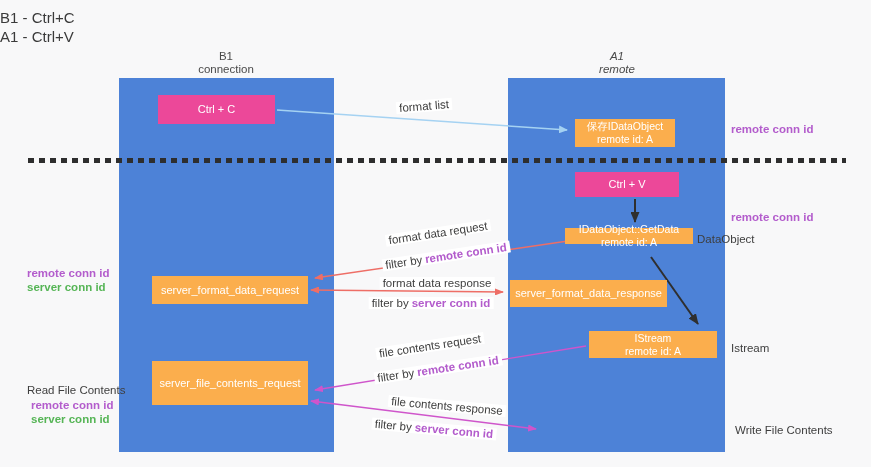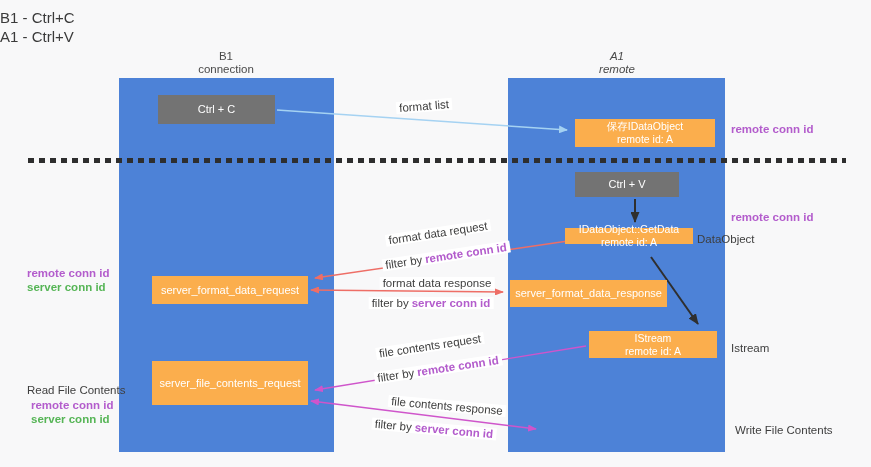--- a/index.html
+++ b/index.html
@@ -11,21 +11,21 @@
   }
   .title{position:absolute;left:0;top:8px;width:871px;text-align:left;
     font-size:15px;line-height:19px;color:#3a3a3a;}
   .col-header{position:absolute;text-align:center;font-size:11.5px;line-height:13px;color:#4a4a4a;}
   .lifeline{position:absolute;background:#4d82d7;z-index:1;}
   .overlay{position:absolute;left:0;top:0;z-index:2;pointer-events:none;}
   .dashline{position:absolute;left:28px;top:158px;width:818px;height:5px;z-index:2;
     background:repeating-linear-gradient(90deg,#2e2e2e 0 6px,rgba(0,0,0,0) 6px 11px);}
   .box{position:absolute;z-index:3;display:flex;flex-direction:column;align-items:center;
     justify-content:center;color:#fff;font-size:11px;line-height:13px;text-align:center;white-space:nowrap;}
-  .green{background:#737373;}
+  .green{background:#ec4899;}
   .orange{background:#fbae4d;}
   .box .l2{font-size:10.5px;}
   .elabel{position:absolute;z-index:3;white-space:nowrap;font-size:11.5px;color:#3e3e3e;
     background:#fff;padding:0 3px;transform-origin:center;}
   .slabel{position:absolute;z-index:3;white-space:nowrap;font-size:11.5px;color:#3e3e3e;}
   .purple{color:#b35ccc;font-weight:bold;}
   .greentxt{color:#56b556;font-weight:bold;}
   .spc{display:inline-block;width:3px;}
 </style>
 </head>
@@ -79,21 +79,21 @@
     <path d="M568,241 L315,278" stroke="#ee6e66" stroke-width="1.4" fill="none" marker-end="url(#msalmon)"></path>
     <path d="M311,290 L503,292" stroke="#ee6e66" stroke-width="1.4" fill="none" marker-start="url(#msalmonS)" marker-end="url(#msalmon)"></path>
     <path d="M586,346 L315,390" stroke="#cf55cb" stroke-width="1.4" fill="none" marker-end="url(#mmag)"></path>
     <path d="M311,401 L536,429" stroke="#cf55cb" stroke-width="1.4" fill="none" marker-start="url(#mmagS)" marker-end="url(#mmag)"></path>
   </svg>
 
   <div class="box green" style="left:158px;top:95px;width:117px;height:29px;">
     <div>Ctrl + C</div>
   </div>
 
-  <div class="box orange" style="left:575px;top:119px;width:140px;height:28px;">
+  <div class="box orange" style="left:575px;top:119px;width:100px;height:28px;">
     <div class="l2">保存IDataObject</div>
     <div class="l2">remote id: A</div>
   </div>
 
   <div class="box green" style="left:575px;top:172px;width:104px;height:25px;">
     <div>Ctrl + V</div>
   </div>
 
   <div class="box orange" style="left:552px;top:228px;width:128px;height:16px;margin-left:13px;">
     <div class="l2">IDataObject::GetData</div>

